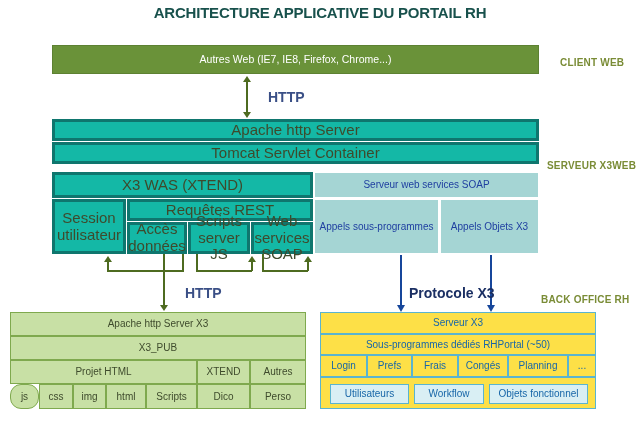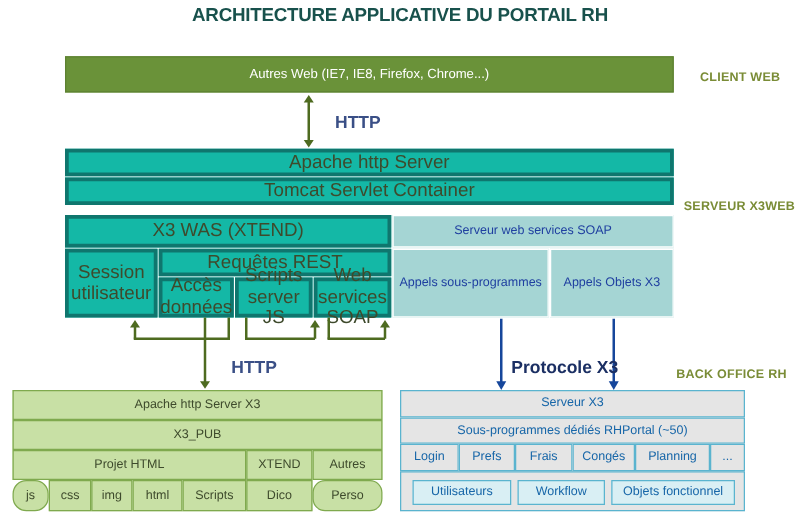--- a/index.html
+++ b/index.html
@@ -49,21 +49,21 @@
     border:1px solid #7fa94e;
   }
 
   .teal {
     background:#a5d5d4;
     color:#1f3fa0;
     font-size:10px;
     border:1px solid #ffffff;
   }
   .paleblue {
-    background:#e5e5e5;
+    background:#fde047;
     color:#1766a8;
     font-size:10px;
     border:1px solid #5ab4cf;
   }
   .paleblue-in {
     background:#d9eff4;
     color:#1766a8;
     font-size:10px;
     border:1px solid #5ab4cf;
   }
@@ -160,21 +160,21 @@
 <div class="box lgreen-o" style="left:10px; top:360px; width:187px; height:24px;">Projet HTML</div>
 <div class="box lgreen-o" style="left:197px; top:360px; width:53px; height:24px;">XTEND</div>
 <div class="box lgreen-o" style="left:250px; top:360px; width:56px; height:24px;">Autres</div>
 
 <div class="box lgreen-o" style="left:10px; top:384px; width:29px; height:25px;border-radius:11px;">js</div>
 <div class="box lgreen-o" style="left:39px; top:384px; width:34px; height:25px;">css</div>
 <div class="box lgreen-o" style="left:73px; top:384px; width:33px; height:25px;">img</div>
 <div class="box lgreen-o" style="left:106px; top:384px; width:40px; height:25px;">html</div>
 <div class="box lgreen-o" style="left:146px; top:384px; width:51px; height:25px;">Scripts</div>
 <div class="box lgreen-o" style="left:197px; top:384px; width:53px; height:25px;">Dico</div>
-<div class="box lgreen-o" style="left:250px; top:384px; width:56px; height:25px;border-radius:10px;">Perso</div>
+<div class="box lgreen-o" style="left:250px; top:384px; width:56px; height:25px;">Perso</div>
 
 <div class="box paleblue" style="left:320px; top:312px; width:276px; height:22px;">Serveur X3</div>
 <div class="box paleblue" style="left:320px; top:334px; width:276px; height:21px;">Sous-programmes dédiés RHPortal (~50)</div>
 
 <div class="box paleblue" style="left:320px; top:355px; width:47px; height:22px;">Login</div>
 <div class="box paleblue" style="left:367px; top:355px; width:45px; height:22px;">Prefs</div>
 <div class="box paleblue" style="left:412px; top:355px; width:46px; height:22px;">Frais</div>
 <div class="box paleblue" style="left:458px; top:355px; width:50px; height:22px;">Congés</div>
 <div class="box paleblue" style="left:508px; top:355px; width:60px; height:22px;">Planning</div>
 <div class="box paleblue" style="left:568px; top:355px; width:28px; height:22px;">...</div>

